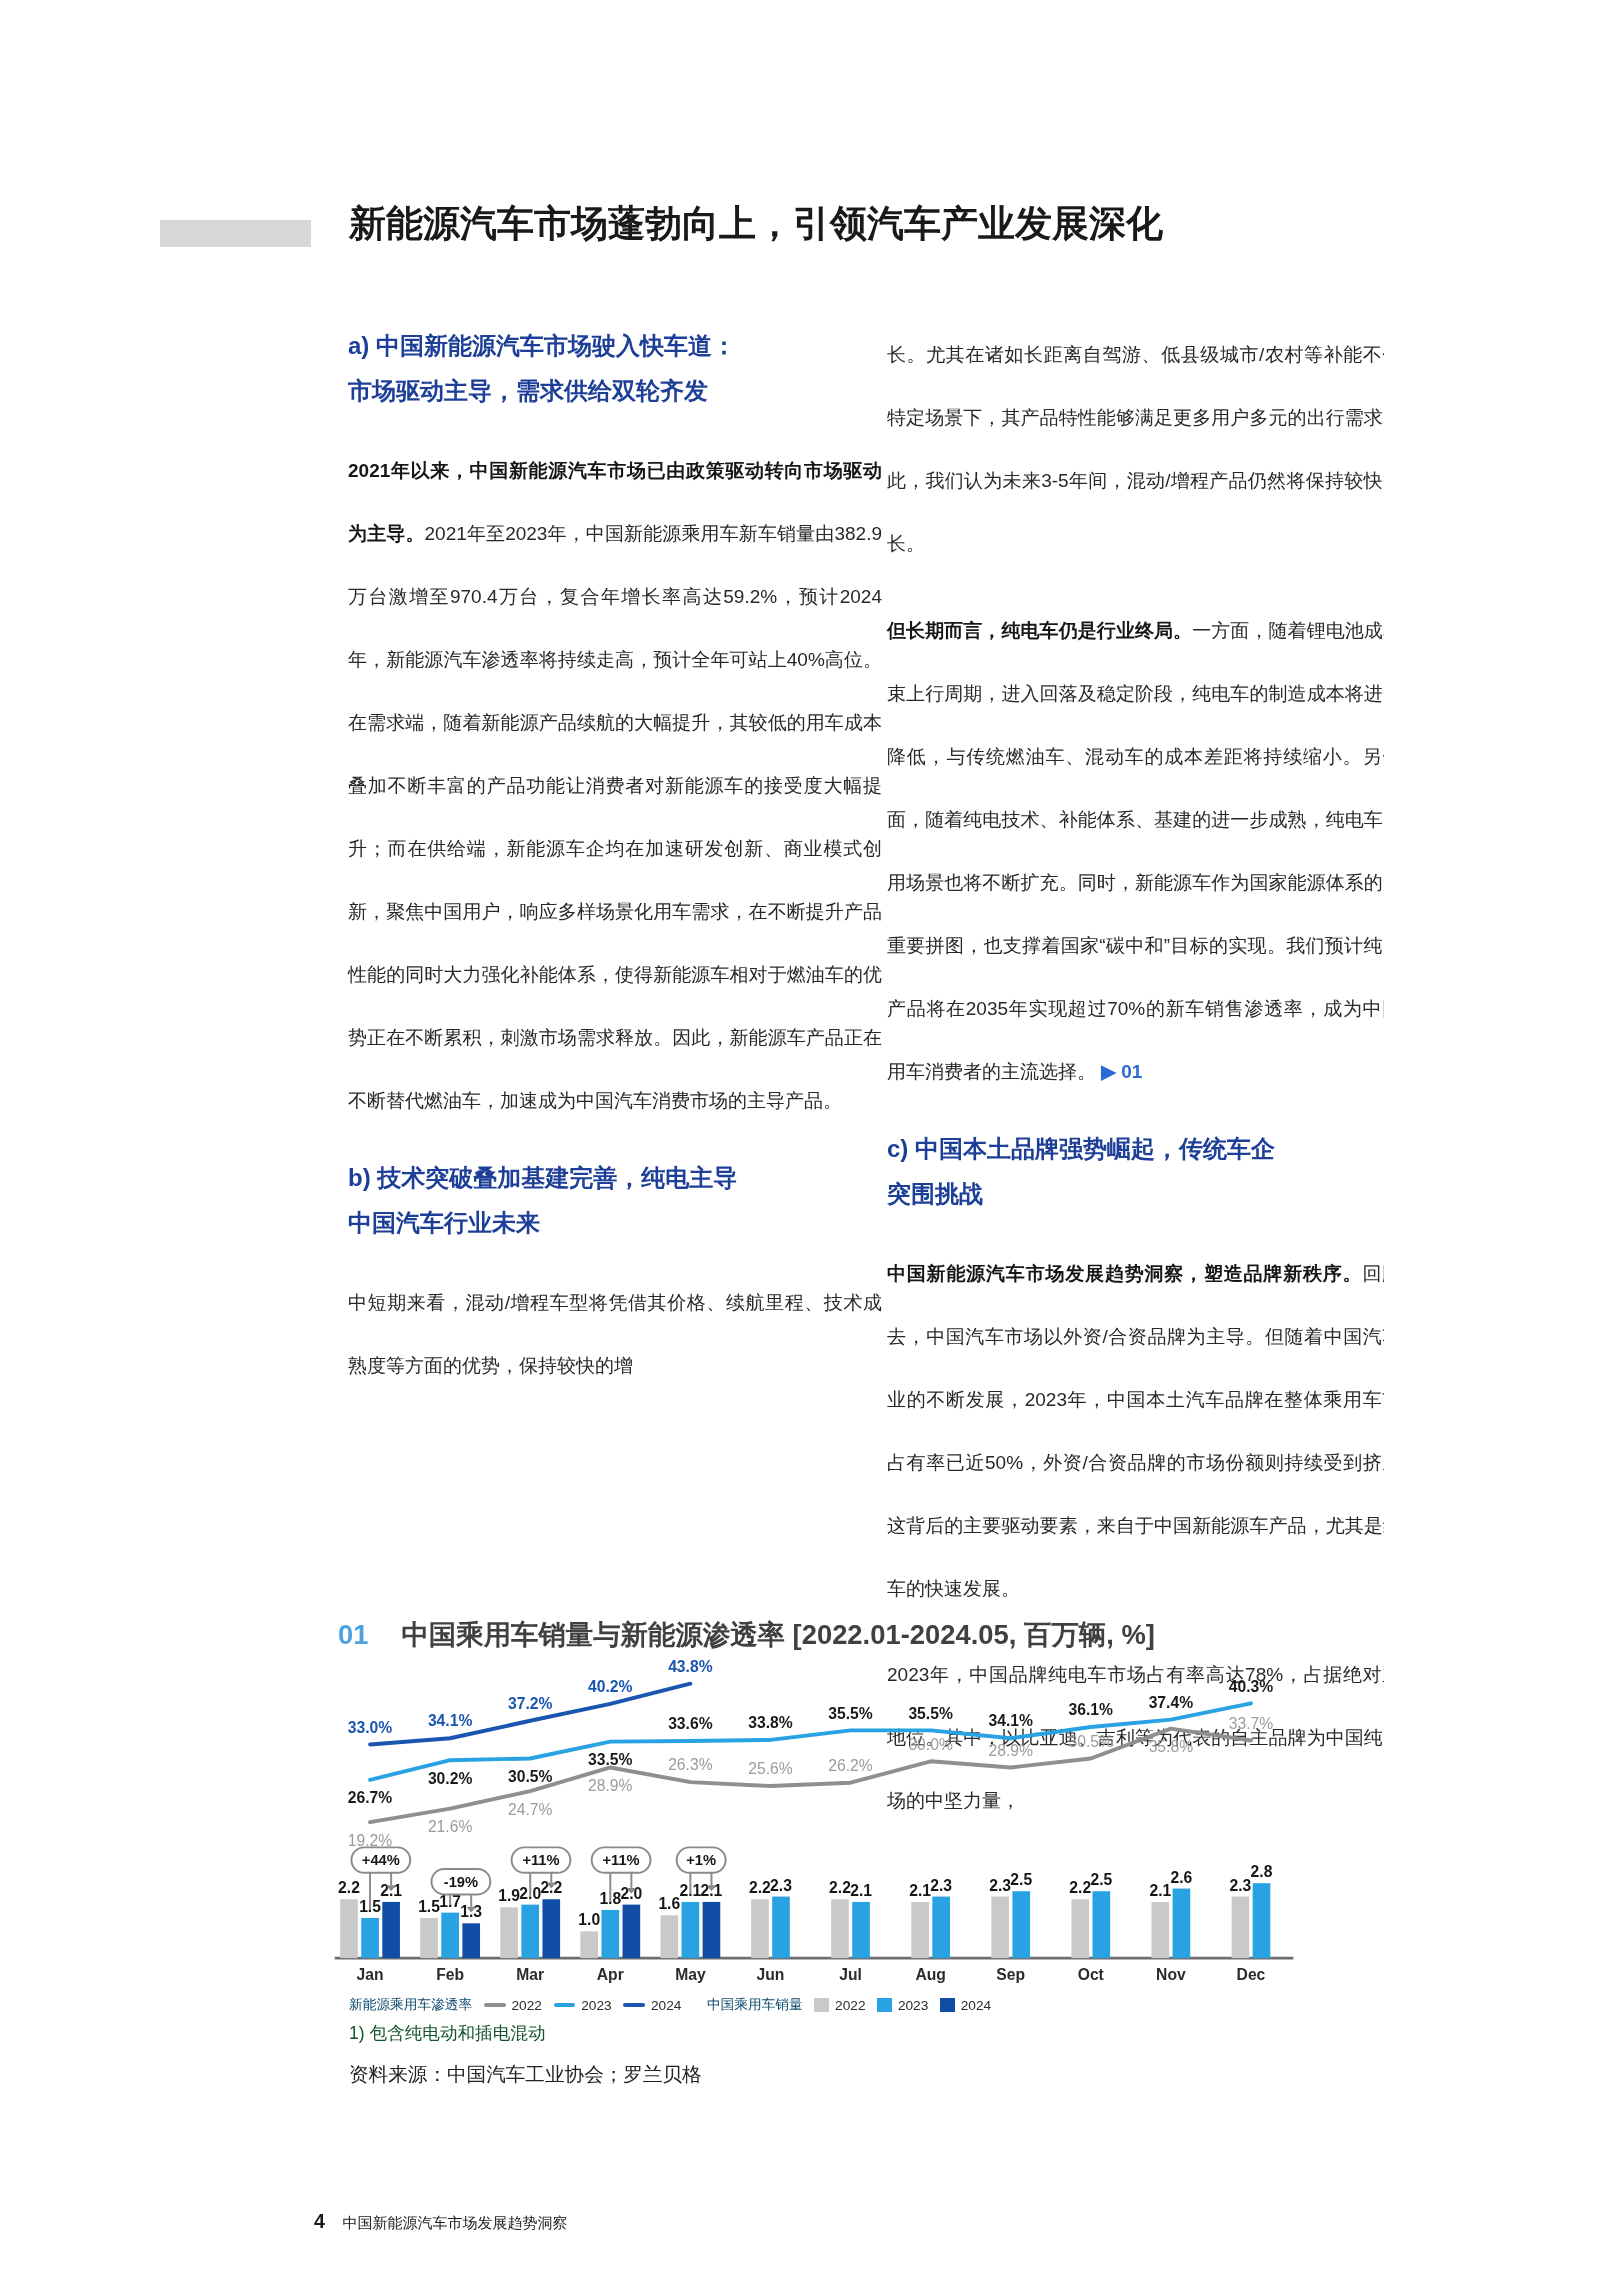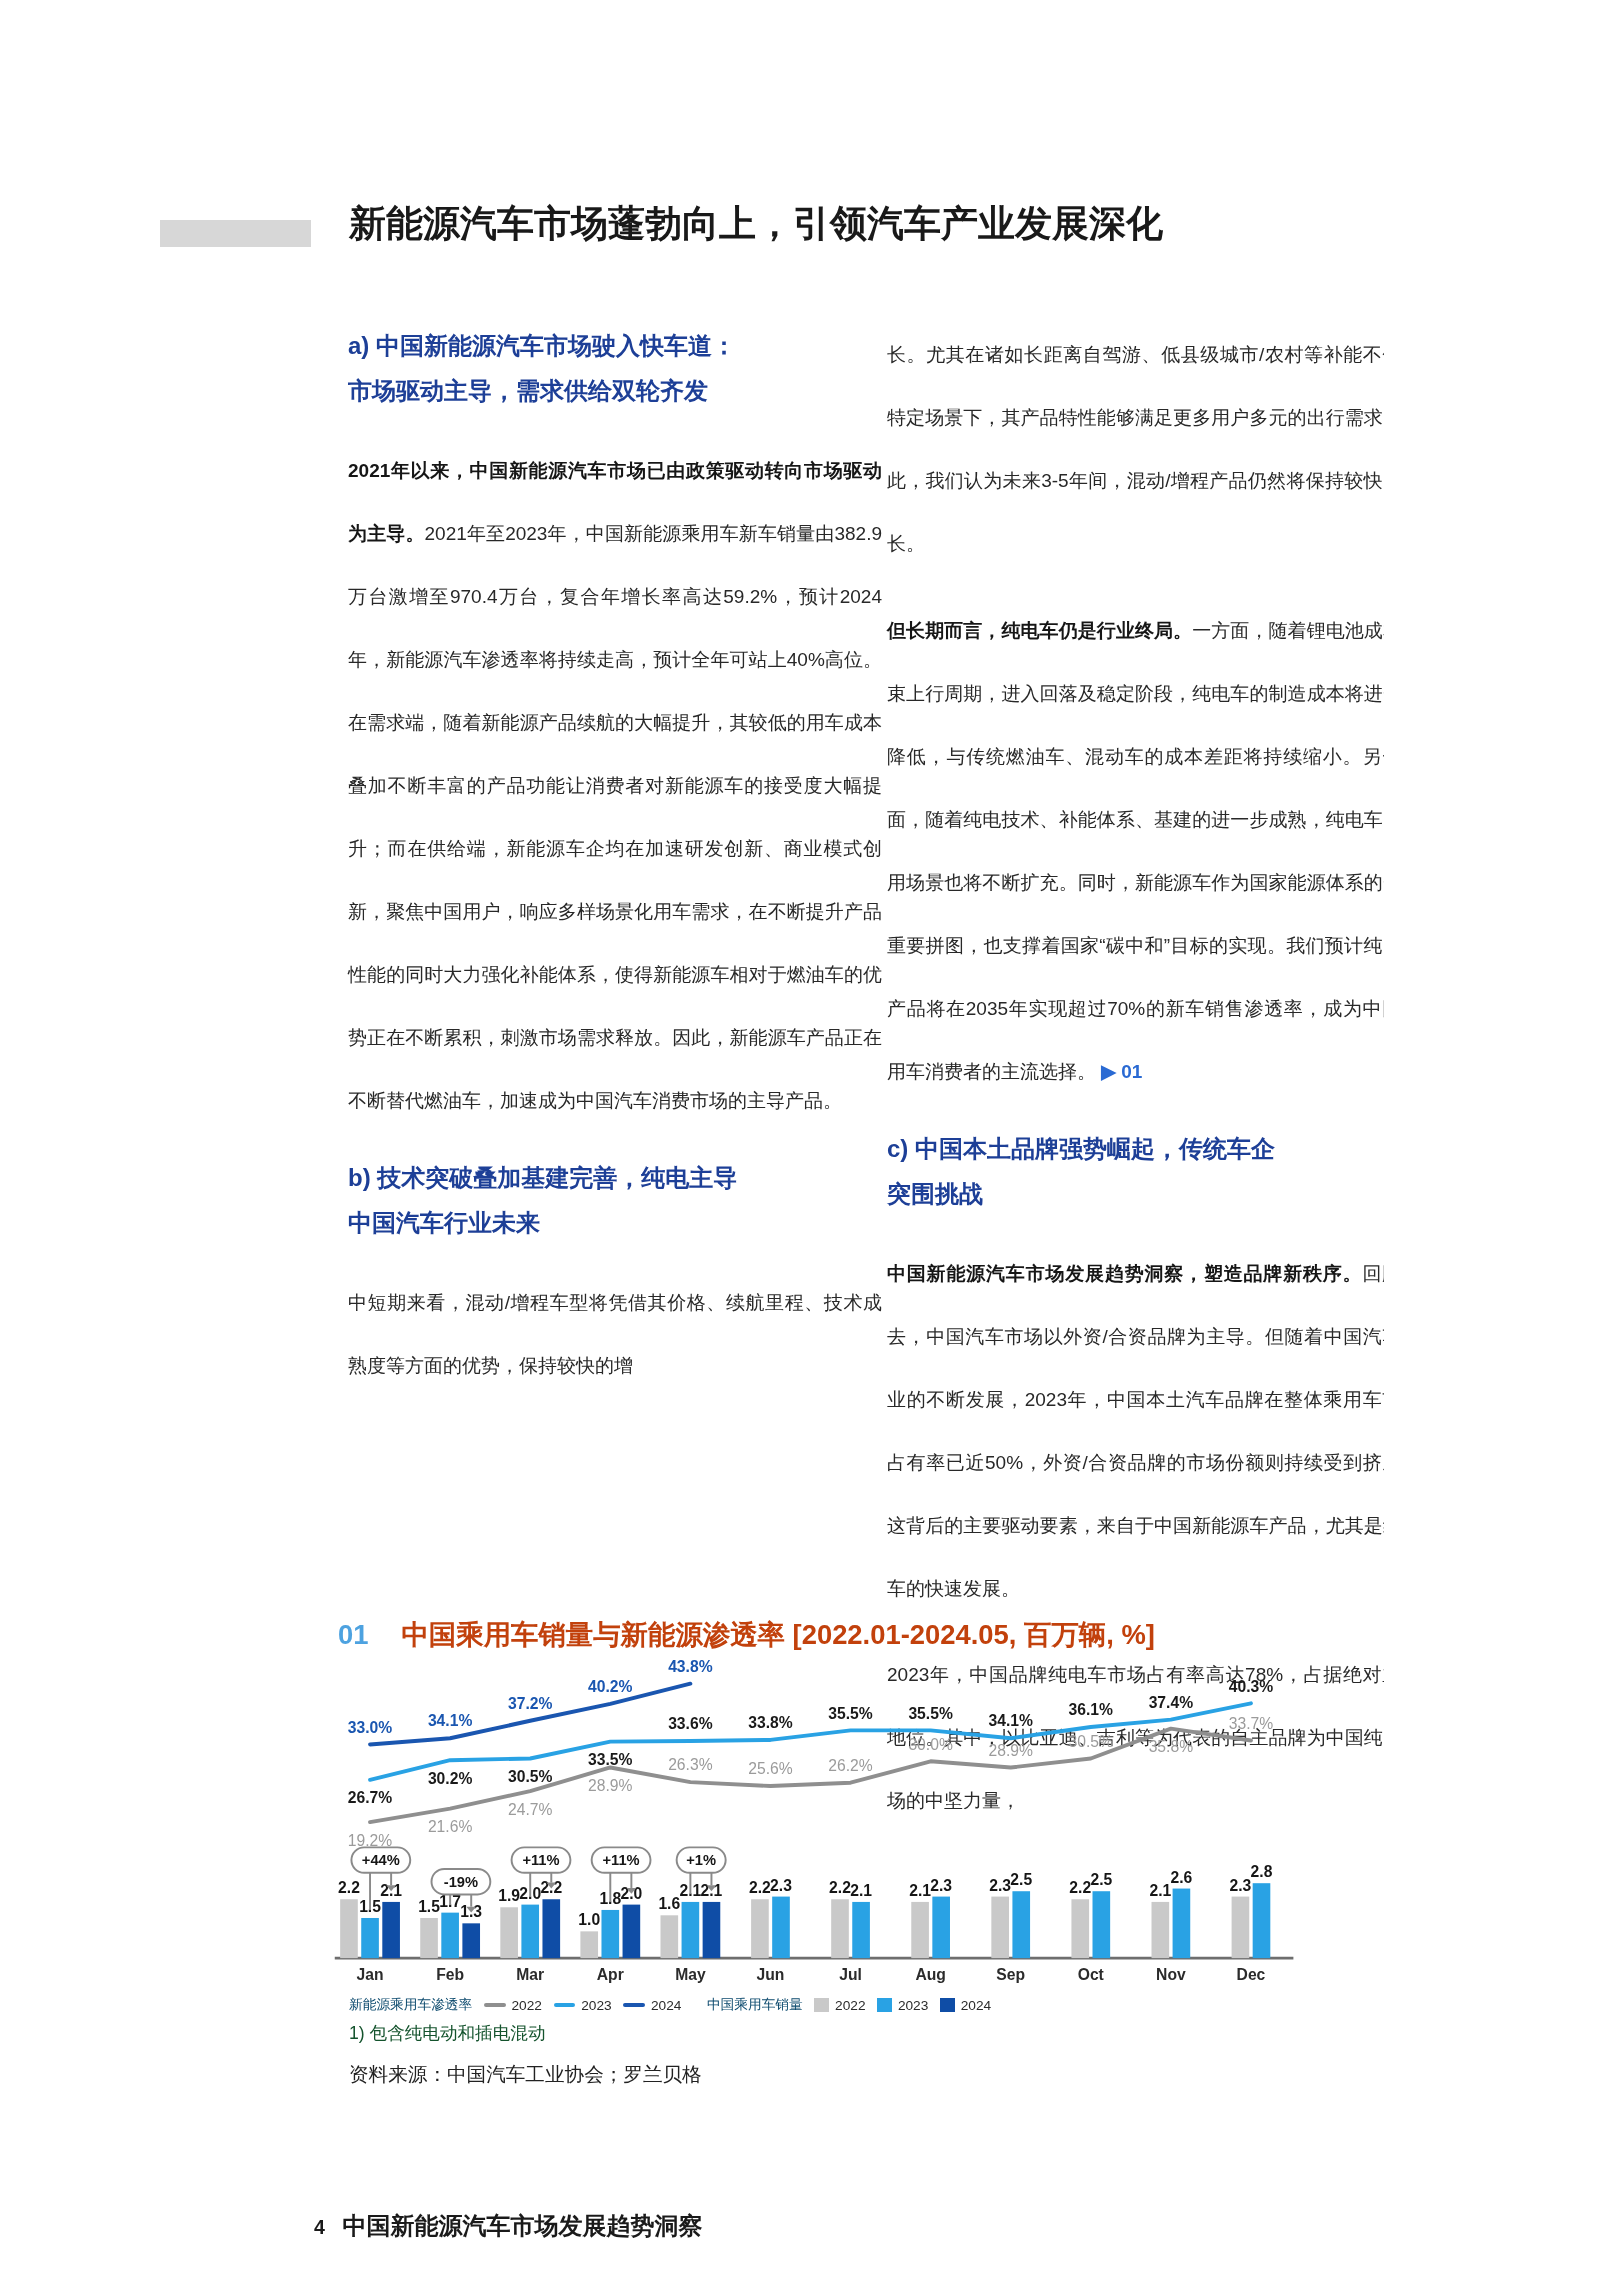--- a/index.html
+++ b/index.html
@@ -21,36 +21,36 @@
     margin:0 0 25.5px 0; white-space:pre-line; text-align:left;
   }
   .col h2.later { margin-top:23.5px; }
   .col p { font-size:19px; line-height:63px; margin:0 0 23.5px 0; color:#282828; }
   .col p b { color:#161616; }
   .col p.tight { margin-bottom:0; }
   .fig-ref { color:#2a6ad3; font-weight:700; white-space:nowrap; }
   
   .chart-header { position:absolute; left:338px; top:1617px; display:flex; gap:33px; align-items:baseline; }
   .fig-num { font-size:27.4px; font-weight:700; color:#4da2e0; }
-  .chart-title { font-size:27.4px; font-weight:700; color:#c2410c; }
+  .chart-title { font-size:27.4px; font-weight:700; color:#404040; }
   .chart-svg { position:absolute; left:323px; top:1658px; }
   .legend {
     position:absolute; left:349px; top:1996px; display:flex; align-items:center; gap:11.8px;
     font-size:13.7px; color:#2b2b2b;
   }
   .legend .caption { color:#0c4a6e; }
   .legend .caption.second { margin-left:13.7px; }
   .legend-item { display:flex; align-items:center; gap:5.9px; }
   .legend-item .dash { width:21.6px; height:3.9px; border-radius:2px; display:inline-block; }
   .legend-item .sq { width:14.7px; height:14.7px; display:inline-block; }
   .footnote { position:absolute; left:349px; top:2021px; font-size:17.6px; color:#14532d; }
   .source { position:absolute; left:349px; top:2061px; font-size:19.6px; color:#222222; }
   .footer { position:absolute; left:314px; top:2210px; display:flex; gap:17.6px; align-items:baseline; }
   .footer .pagenum { font-size:19.6px; font-weight:700; color:#1a1a1a; }
-  .footer .doc-label { font-size:24px; font-weight:700; color:#1a1a1a; }
+  .footer .doc-label { font-size:15px; font-weight:400; color:#1a1a1a; }
 </style>
 </head>
 <body>
 
 <div class="page">
 
   <div class="accent-bar"></div>
   <h1 class="page-title">新能源汽车市场蓬勃向上，引领汽车产业发展深化</h1>
 
   <div class="col col-left">

